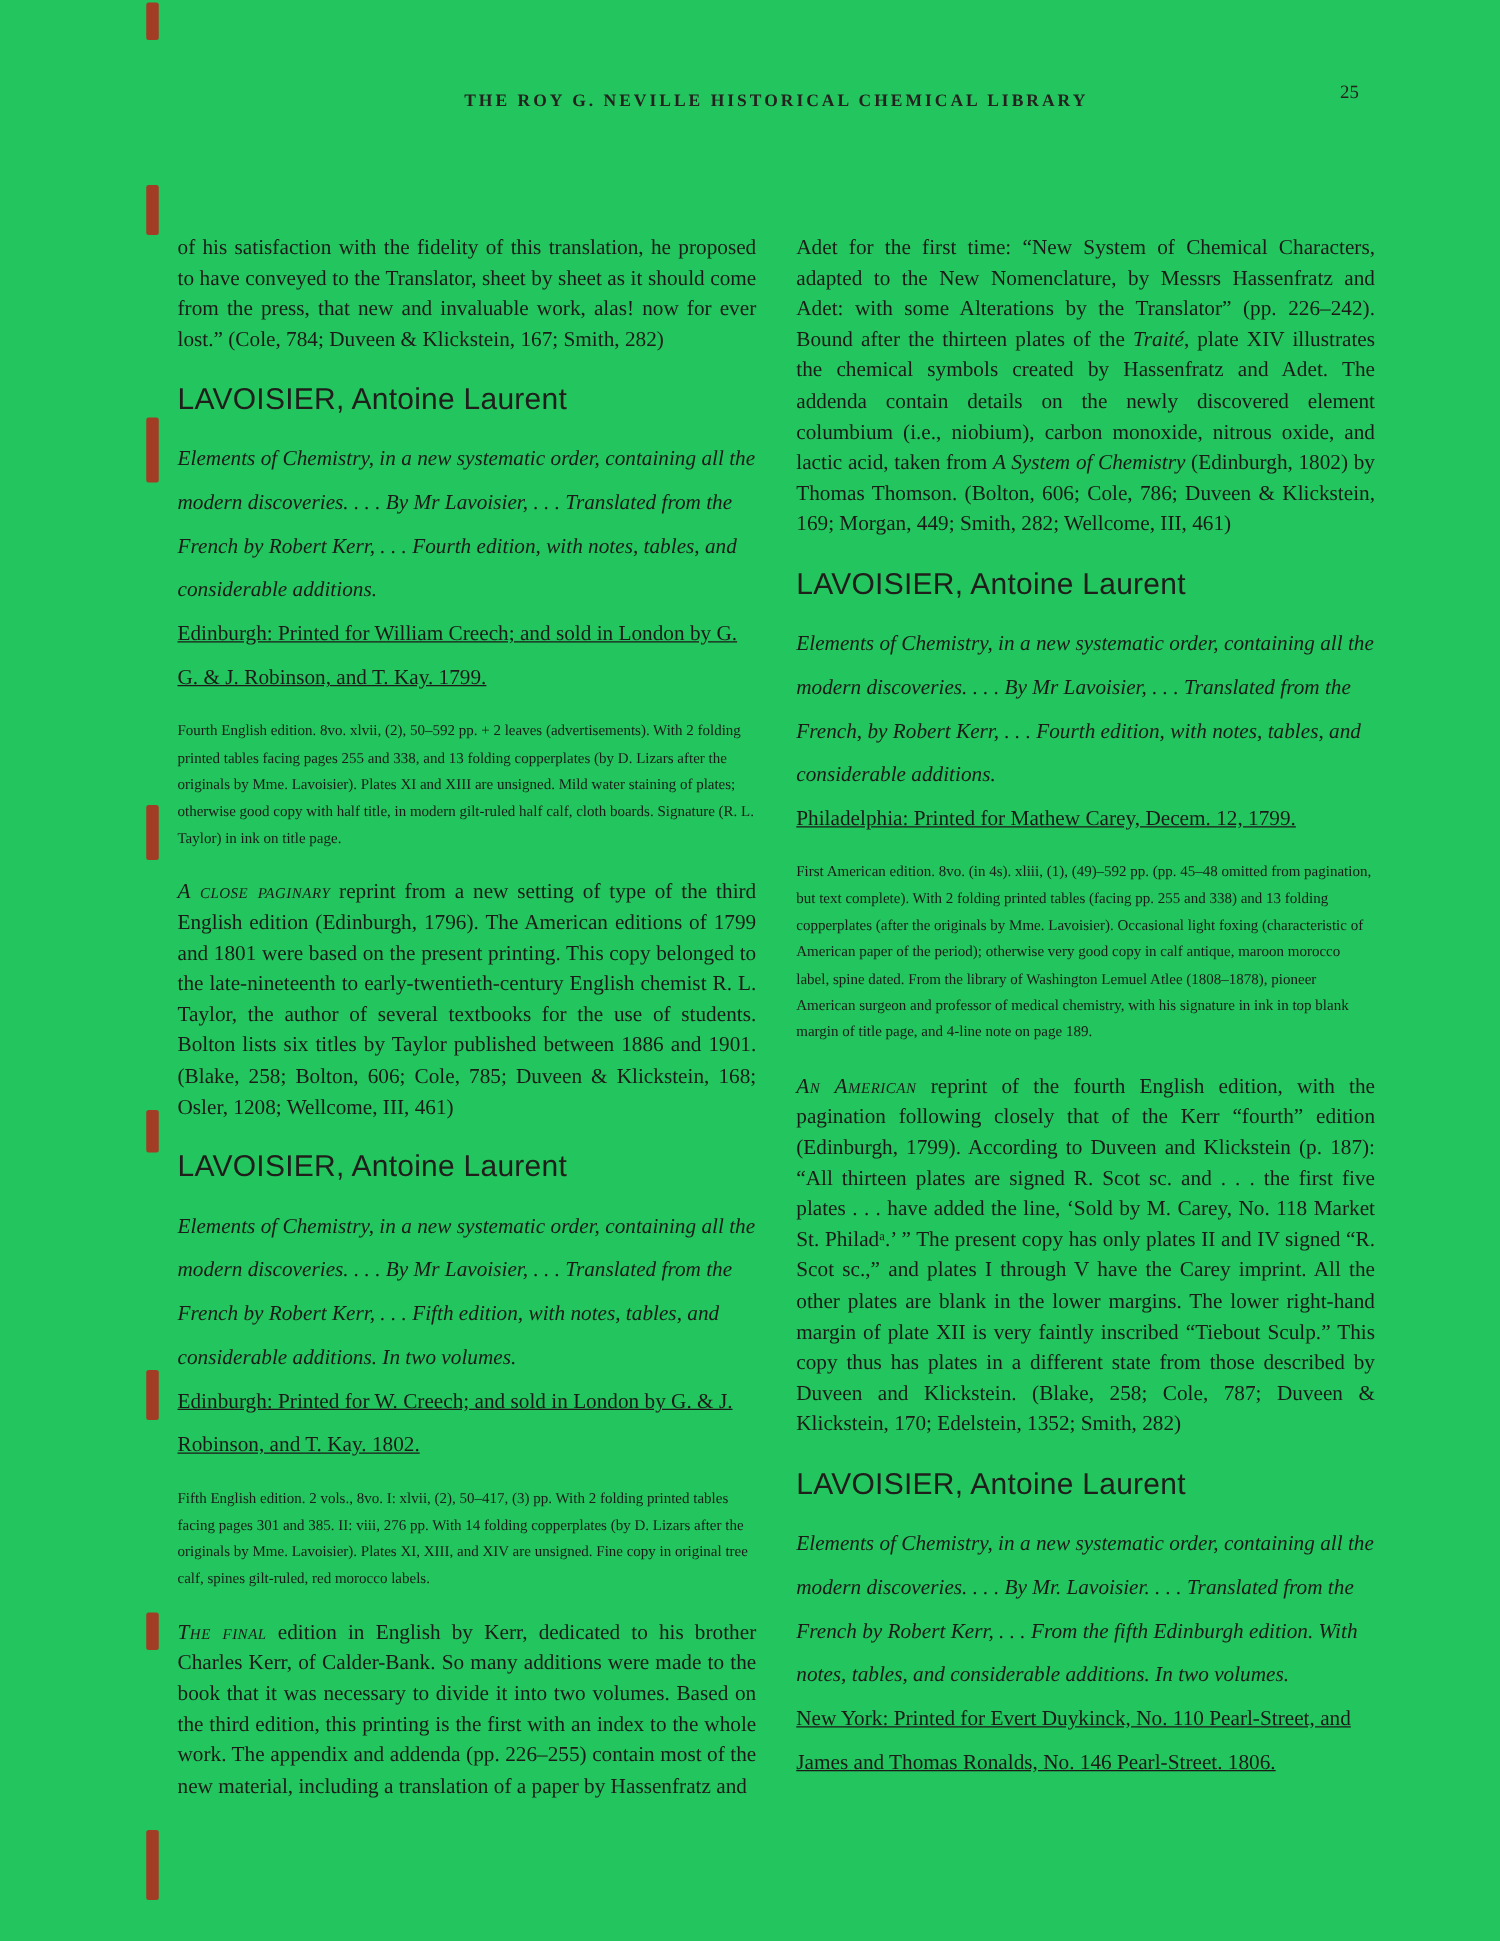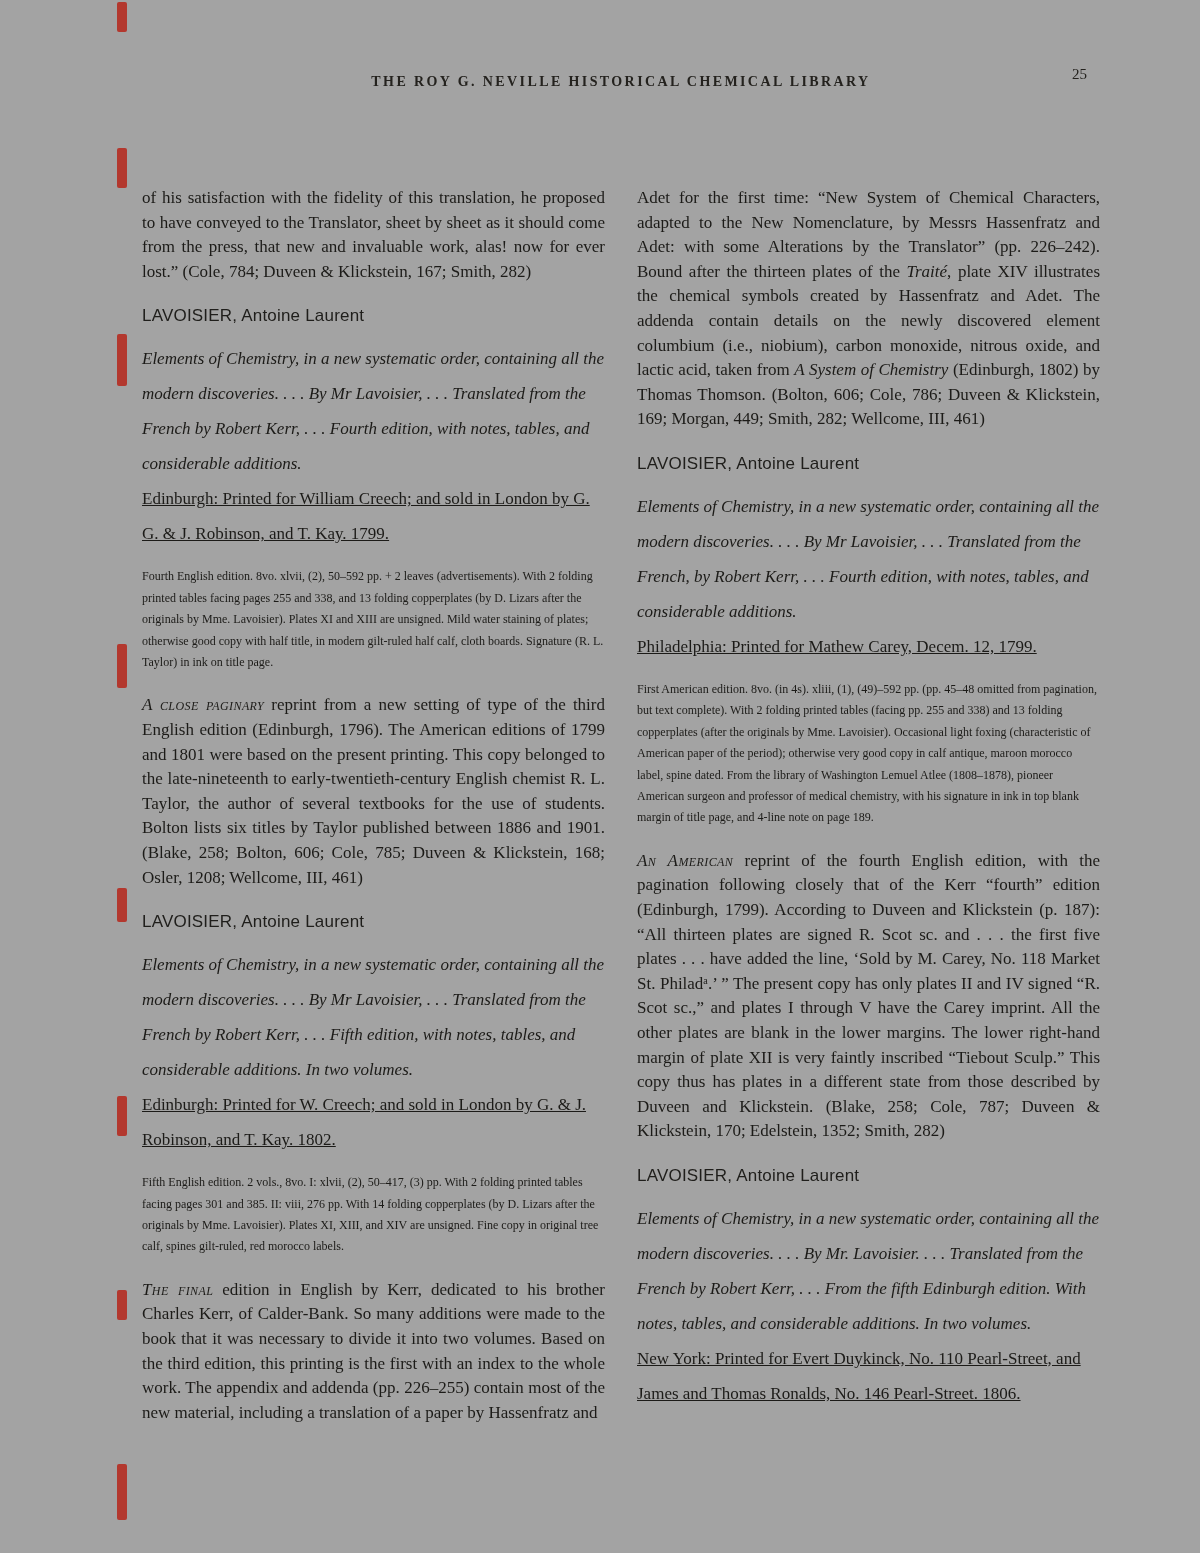--- a/index.html
+++ b/index.html
@@ -5,21 +5,21 @@
   html, body { margin: 0; padding: 0; }
   body {
     width: 1200px;
     background: #e9e7e2;
     font-family: "Liberation Serif", serif;
   }
   .page {
     position: relative;
     width: 1200px;
     height: 1553px;
-    background: #a3a3a3;
+    background: #22c55e;
     color: #1c1b18;
     overflow: hidden;
   }
 
   
   .running-head {
     position: absolute;
     top: 74px;
     left: 142px;
     width: 958px;
@@ -50,21 +50,21 @@
   .col { width: 463px; }
 
   .para {
     font-size: 17px;
     line-height: 24.6px;
     text-align: justify;
     margin: 0 0 22px 0;
   }
   .entry-heading {
     font-family: "Liberation Sans", sans-serif;
-    font-size: 17px;
+    font-size: 24px;
     font-weight: 500;
     letter-spacing: 0.2px;
     color: #1f1e1b;
     margin: 8px 0 15px 0;
   }
   .entry-title {
     font-size: 17px;
     line-height: 35px;
     margin: 0 0 15px 0;
     text-align: left;

